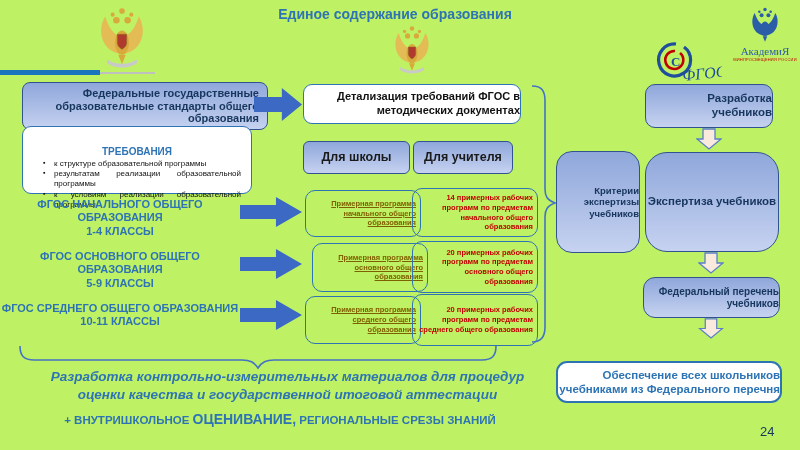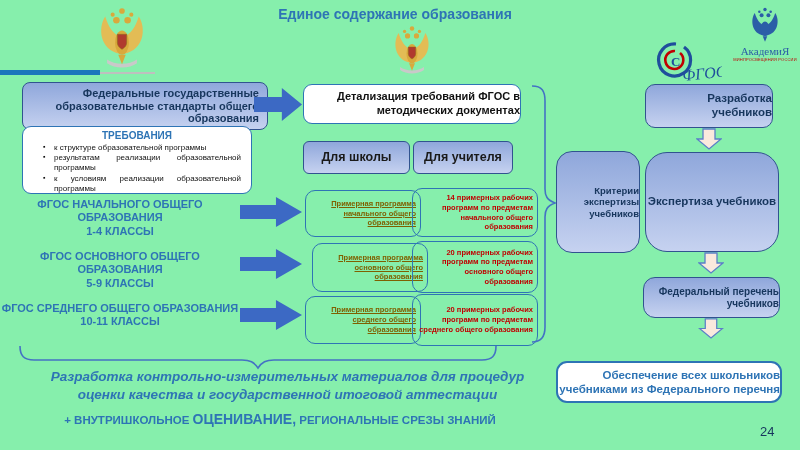--- a/index.html
+++ b/index.html
@@ -1,36 +1,36 @@
 <!DOCTYPE html>
 <html><head>
 <meta charset="utf-8">
 <style>
   html,body{margin:0;padding:0;background:#e8e8e8;}
   .slide{
-    position:relative;width:800px;height:450px;background:#86efac;
+    position:relative;width:800px;height:450px;background:#bef264;
     font-family:"Liberation Sans",sans-serif;overflow:hidden;
   }
   .abs{position:absolute;}
   .ctr{display:flex;align-items:center;justify-content:center;text-align:right;}
   .slide-title{font-size:14px;font-weight:700;color:#2E74B5;text-align:center;}
   .accent-bar{background:#1B75BC;}
   .thin-line{background:#bfbfbf;}
   .blue-box{
     background:linear-gradient(180deg,#8FA7DB 0%,#C6D2F0 100%);
     border:1.5px solid #31538F;border-radius:8px;
     color:#17365D;font-weight:700;line-height:1.18;
   }
   .white-box{
     background:#ffffff;border:1.5px solid #2E74B5;border-radius:9px;
   }
   .hdr-left{font-size:11px;padding:3px 8px;}
   .detail-box{font-size:11px;font-weight:700;color:#111111;line-height:1.25;}
   .audience-box{font-size:12.5px;color:#1a1a1a;border-radius:6px;}
-  .req-title{font-size:10px;font-weight:700;color:#2E74B5;text-align:center;margin-top:3px;}
+  .req-title{font-size:10px;font-weight:700;color:#2E74B5;text-align:center;margin-top:19px;}
   .req-list{margin:2px 10px 0 20px;font-size:8px;color:#111;line-height:1.28;}
   .req-item{position:relative;padding-left:11px;text-align:justify;}
   .req-item::before{content:"▪";position:absolute;left:0;top:0;font-size:7px;}
   .fgos-label{font-size:11px;font-weight:700;color:#2E74B5;line-height:1.22;text-align:center;}
   .arrow-right{background:#3C69C4;clip-path:polygon(0% 27%,58% 27%,58% 0%,100% 50%,58% 100%,58% 73%,0% 73%);}
   .prog-box{border:1.2px solid #2E74B5;border-radius:10px;font-size:7.5px;font-weight:700;line-height:1.3;padding:2px 4px;}
   .prog-school{color:#7F6000;text-decoration:underline;}
   .prog-teacher{color:#C00000;}
   .rbox-text{font-size:11.5px;}
   .fed-text{font-size:10px;}

